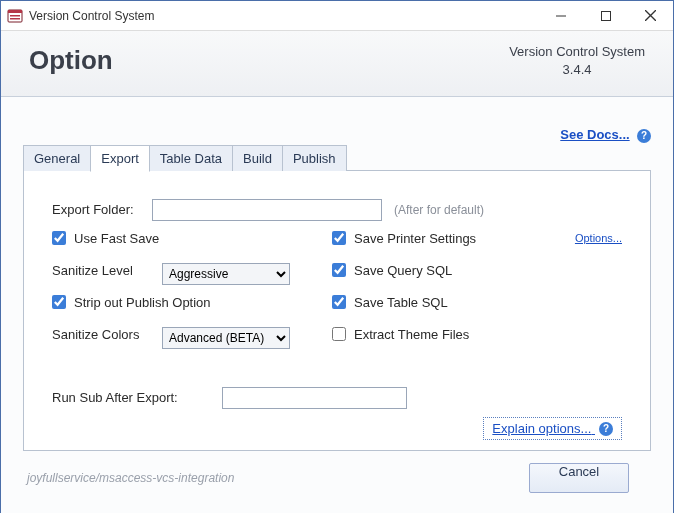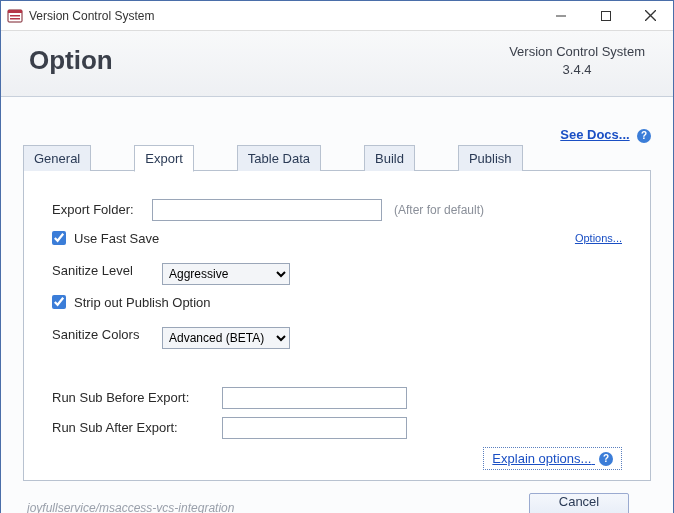--- a/index.html
+++ b/index.html
@@ -10,21 +10,21 @@
 .titlebar-title { flex: 1; font-size: 12px; color: #333; }
 .titlebar-btn { width: 45px; height: 29px; display: flex; align-items: center; justify-content: center; cursor: pointer; }
 .header { background: linear-gradient(#f8f9fa, #eef0f3); border-bottom: 1px solid #c8d0db; padding: 12px 28px 18px 28px; display: flex; align-items: center; }
 .header-title { font-size: 26px; font-weight: 600; color: #3a3f4a; flex: 1; }
 .header-right { text-align: center; color: #3a3f4a; font-size: 13px; line-height: 1.35; }
 .body { flex: 1; background: #fbfcfd; padding: 16px 22px 10px 22px; position: relative; display: flex; flex-direction: column; }
 .docs-row { text-align: right; margin-bottom: 2px; margin-top: 14px; }
 .docs-link { color: #1a4fc4; text-decoration: underline; font-size: 13px; font-weight: 600; cursor: pointer; }
 .help-q { display: inline-block; width: 14px; height: 14px; border-radius: 50%; background: #3b7dd8; color: #fff; font-size: 10px; font-weight: bold; text-align: center; line-height: 14px; margin-left: 4px; vertical-align: middle; }
 .tabbox { border: 1px solid #b8c2d0; background: #fff; flex: 1; position: relative; margin-top: -1px; }
-.tabs { display: flex; position: relative; z-index: 2; gap: 44px; }
+.tabs { display: flex; position: relative; z-index: 2; }
 .tab { padding: 5px 10px; border: 1px solid #b8c2d0; border-bottom: none; background: #e9eef6; color: #2a3a55; font-size: 13px; cursor: pointer; margin-right: -1px; }
 .tab.active { background: #fff; position: relative; top: 0; border-bottom: 1px solid #fff; margin-bottom: -1px; }
 .tabcontent { padding: 28px 28px 10px 28px; }
 .row { display: flex; align-items: center; margin-bottom: 10px; }
 .lbl { font-size: 13px; color: #2a2a2a; }
 .folder-lbl { width: 100px; }
 .tin { height: 22px; border: 1px solid #9aa6b8; padding: 0 4px; font-size: 12px; background: #fff; }
 .hint { color: #8a8f99; font-size: 12px; margin-left: 12px; }
 .cols { display: flex; margin-top: 10px; }
 .col { flex: 1; }
@@ -124,32 +124,46 @@
               <span class="lbl">Strip out Publish Option</span>
             </div>
             <div class="chkrow">
               <span class="lbl sel-lbl">Sanitize Colors</span>
               <select class="sel">
                 <option>Advanced (BETA)</option>
               </select>
             </div>
           </div>
 
+          <div class="col2">
+            <div class="chkrow">
+              <input type="checkbox" class="chk" checked="" style="">
+              <span class="lbl">Save Printer Settings</span>
+            </div>
+            <div class="chkrow">
+              <input type="checkbox" class="chk" checked="" style="">
+              <span class="lbl">Save Query SQL</span>
+            </div>
+            <div class="chkrow">
+              <input type="checkbox" class="chk" checked="" style="">
+              <span class="lbl">Save Table SQL</span>
+            </div>
+            <div class="chkrow">
+              <input type="checkbox" class="chk" style="">
+              <span class="lbl">Extract Theme Files</span>
+            </div>
+          </div>
 
           <div class="col3">
             <span class="link-sm">Options...</span>
           </div>
         </div>
 
         <div style="height:28px"></div>
 
-        <div class="runrow">
-          <span class="lbl run-lbl">Run Sub Before Export:</span>
-          <input class="tin" style="width: 185px;" type="text" value="">
-        </div>
         <div class="runrow">
           <span class="lbl run-lbl">Run Sub After Export:</span>
           <input class="tin" style="width: 185px;" type="text" value="">
         </div>
 
         <div class="explain-wrap">
           <span class="explain">
             <span>Explain options...</span>
             <span class="help-q">?</span>
           </span>

